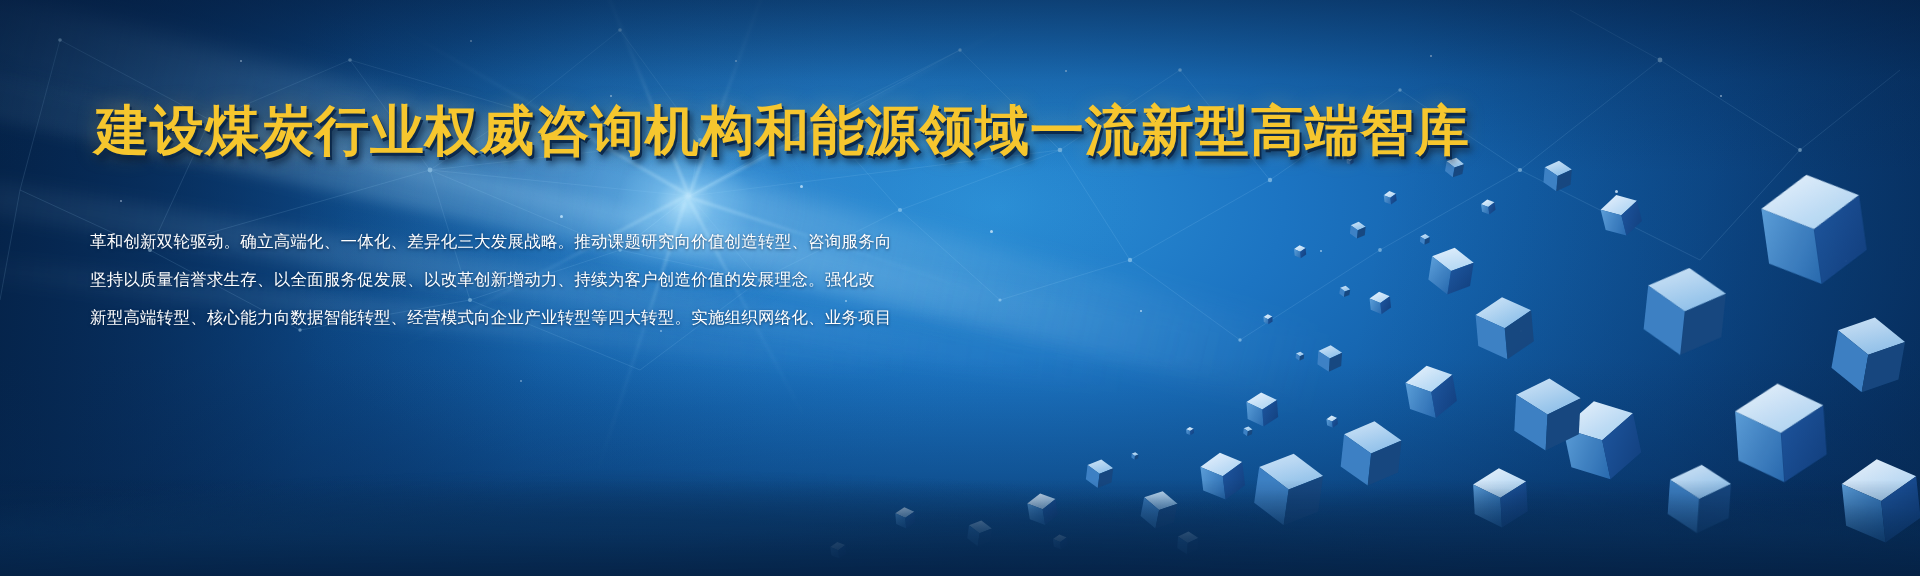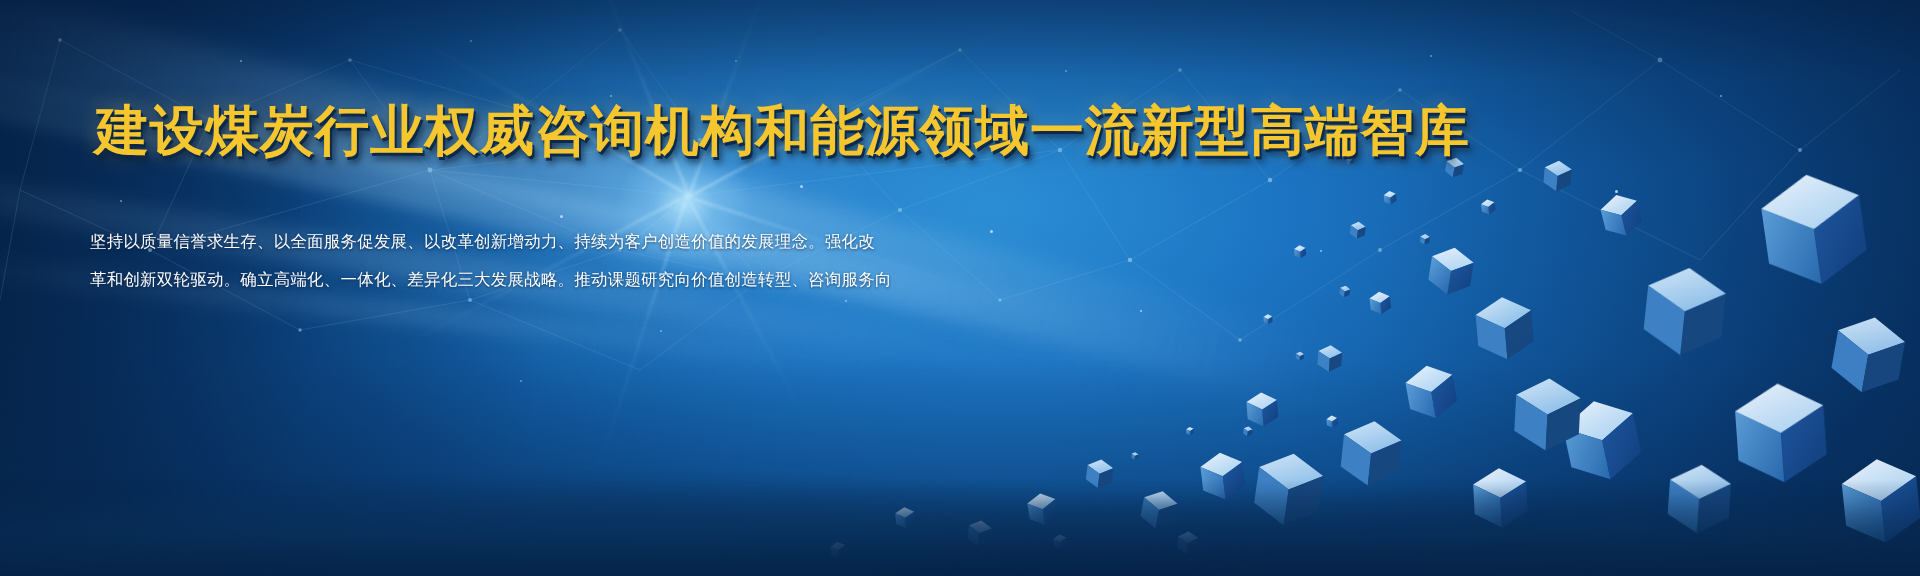--- a/index.html
+++ b/index.html
@@ -272,17 +272,18 @@
     </g>
   </svg>
 
   <div class="dune dune1"></div>
   <div class="dune dune2"></div>
   <div class="dune dune3"></div>
 
   <div class="title">建设煤炭行业权威咨询机构和能源领域一流新型高端智库</div>
 
   <div class="body-copy">
+    <span class="line">革和创新双轮驱动。确立高端化、一体化、差异化三大发展战略。推动课题研究向价值创造转型、咨询服务向</span>
     <span class="line">坚持以质量信誉求生存、以全面服务促发展、以改革创新增动力、持续为客户创造价值的发展理念。强化改</span>
-    <span class="line">革和创新双轮驱动。确立高端化、一体化、差异化三大发展战略。推动课题研究向价值创造转型、咨询服务向</span>
+    <span class="line">新型高端转型、核心能力向数据智能转型、经营模式向企业产业转型等四大转型。实施组织网络化、业务项目</span>
   </div>
 
 </div>
 
 </body></html>

